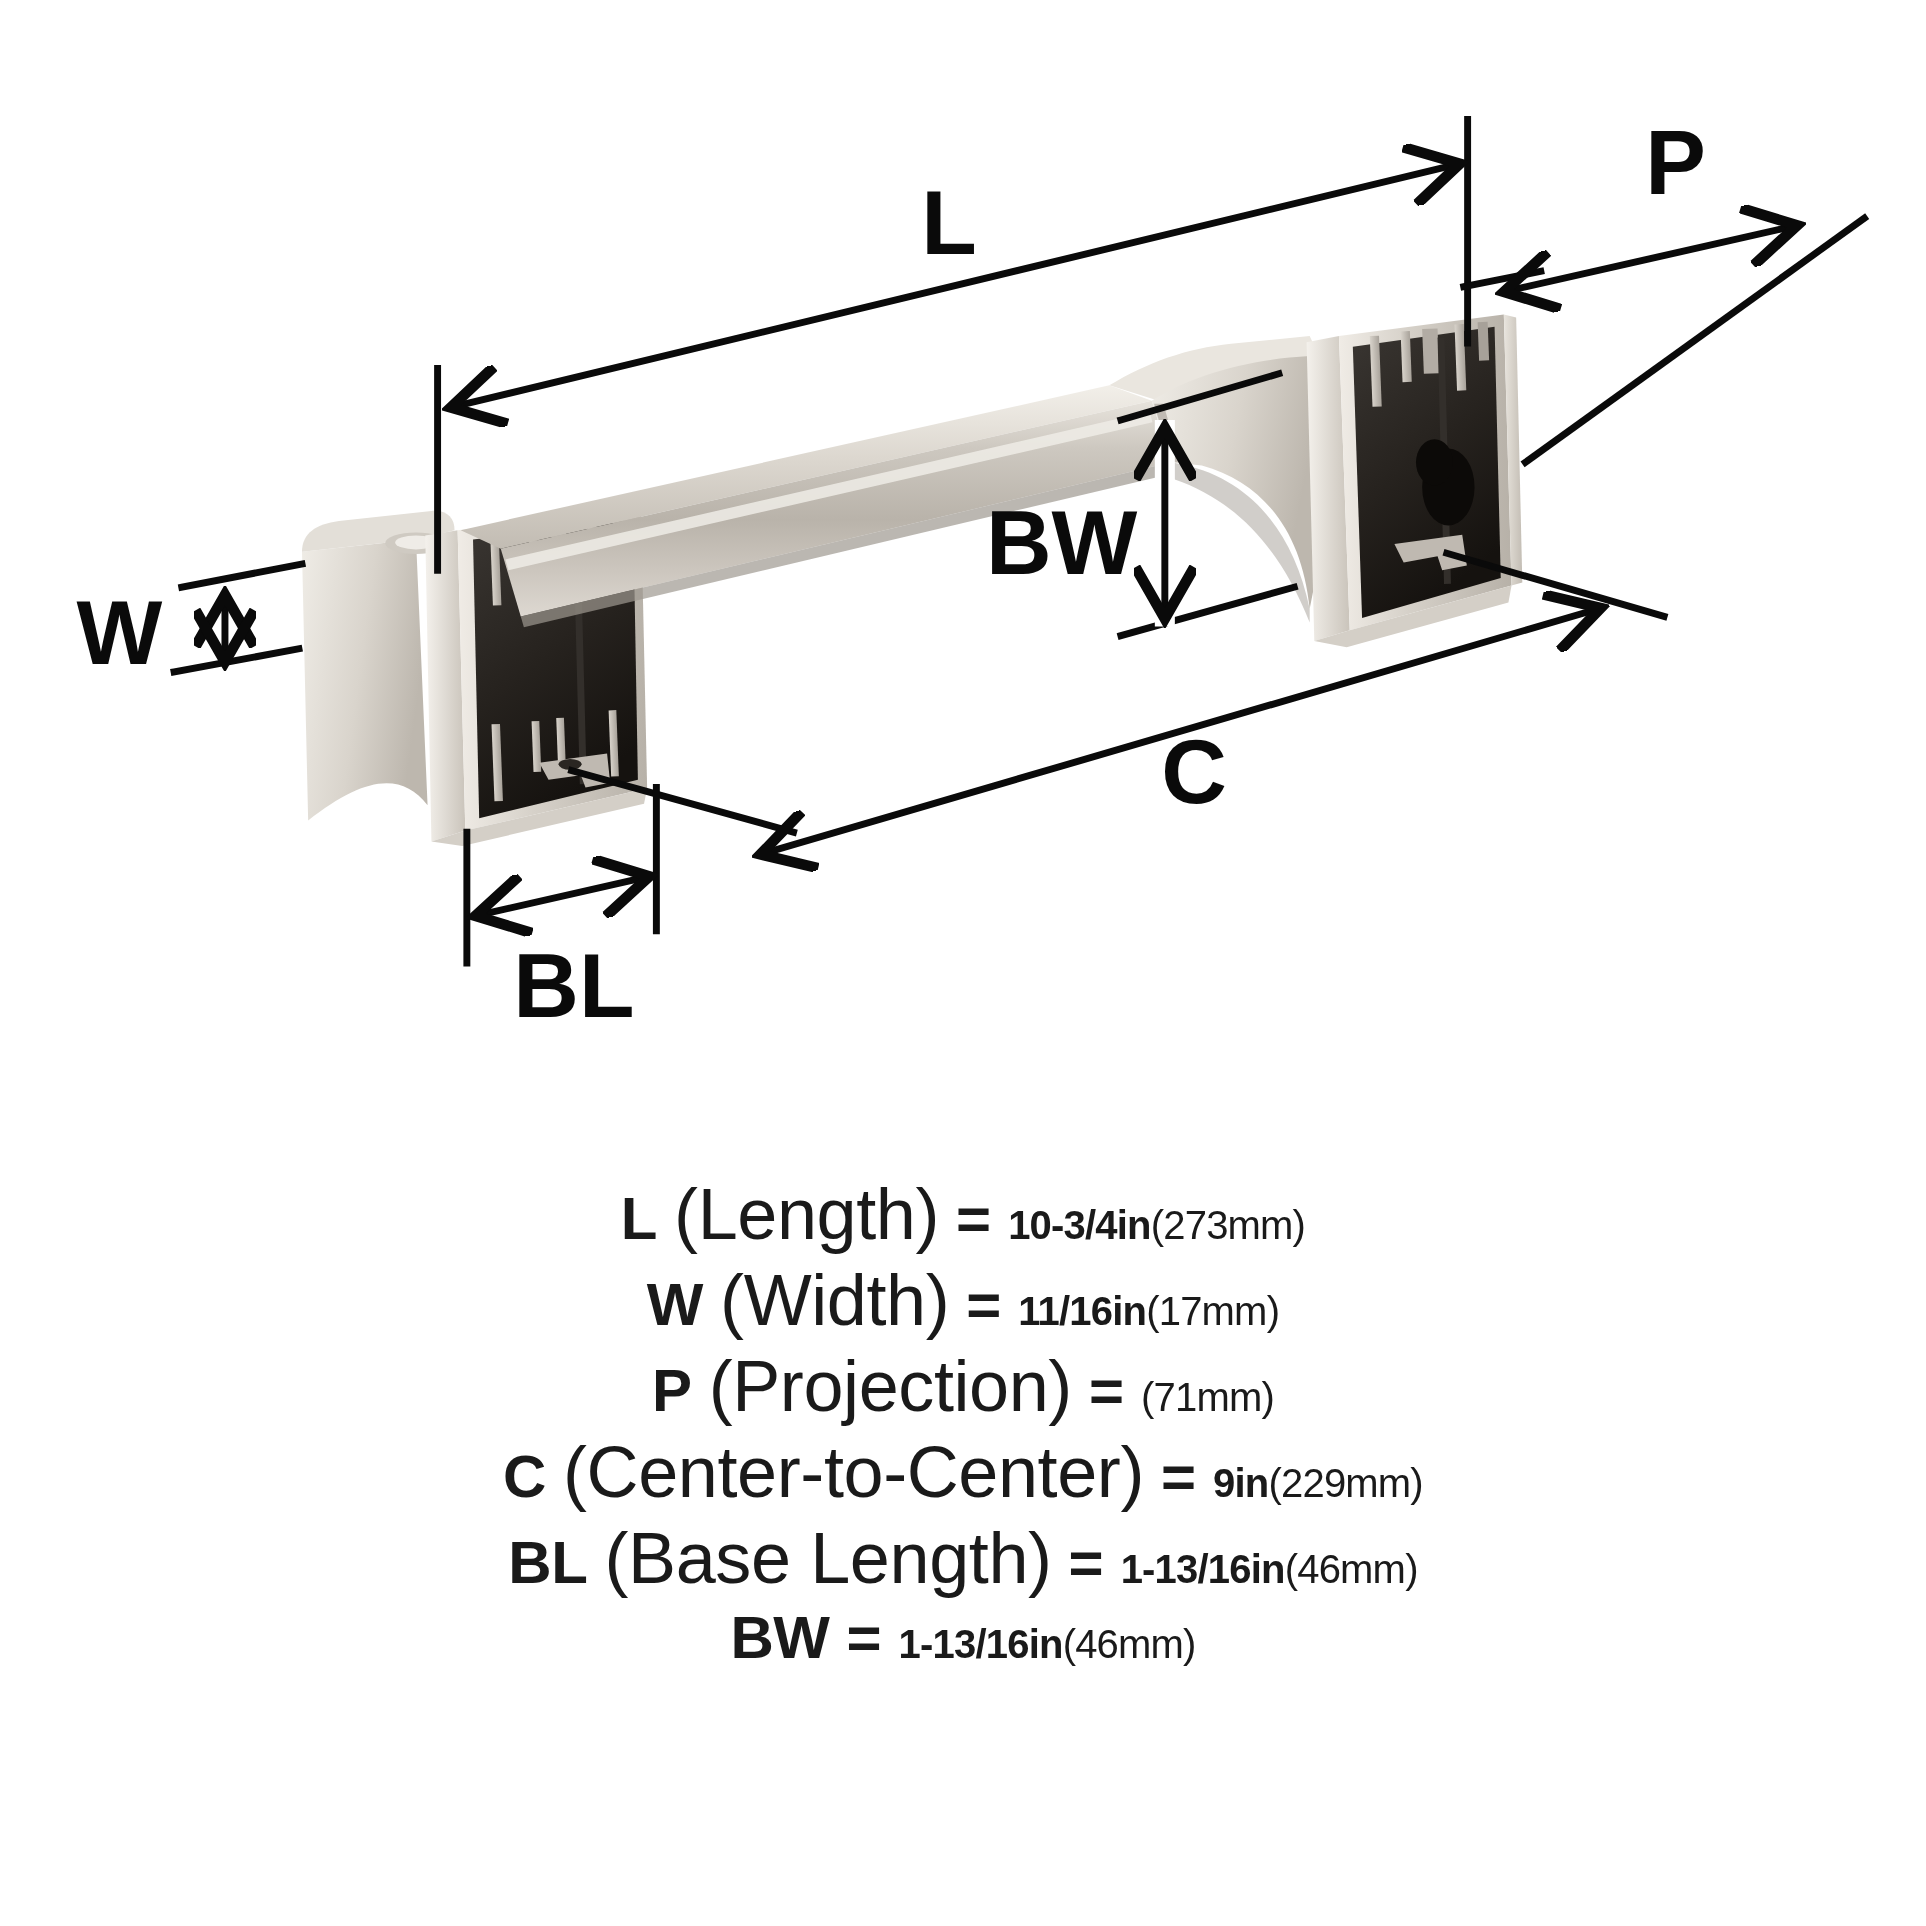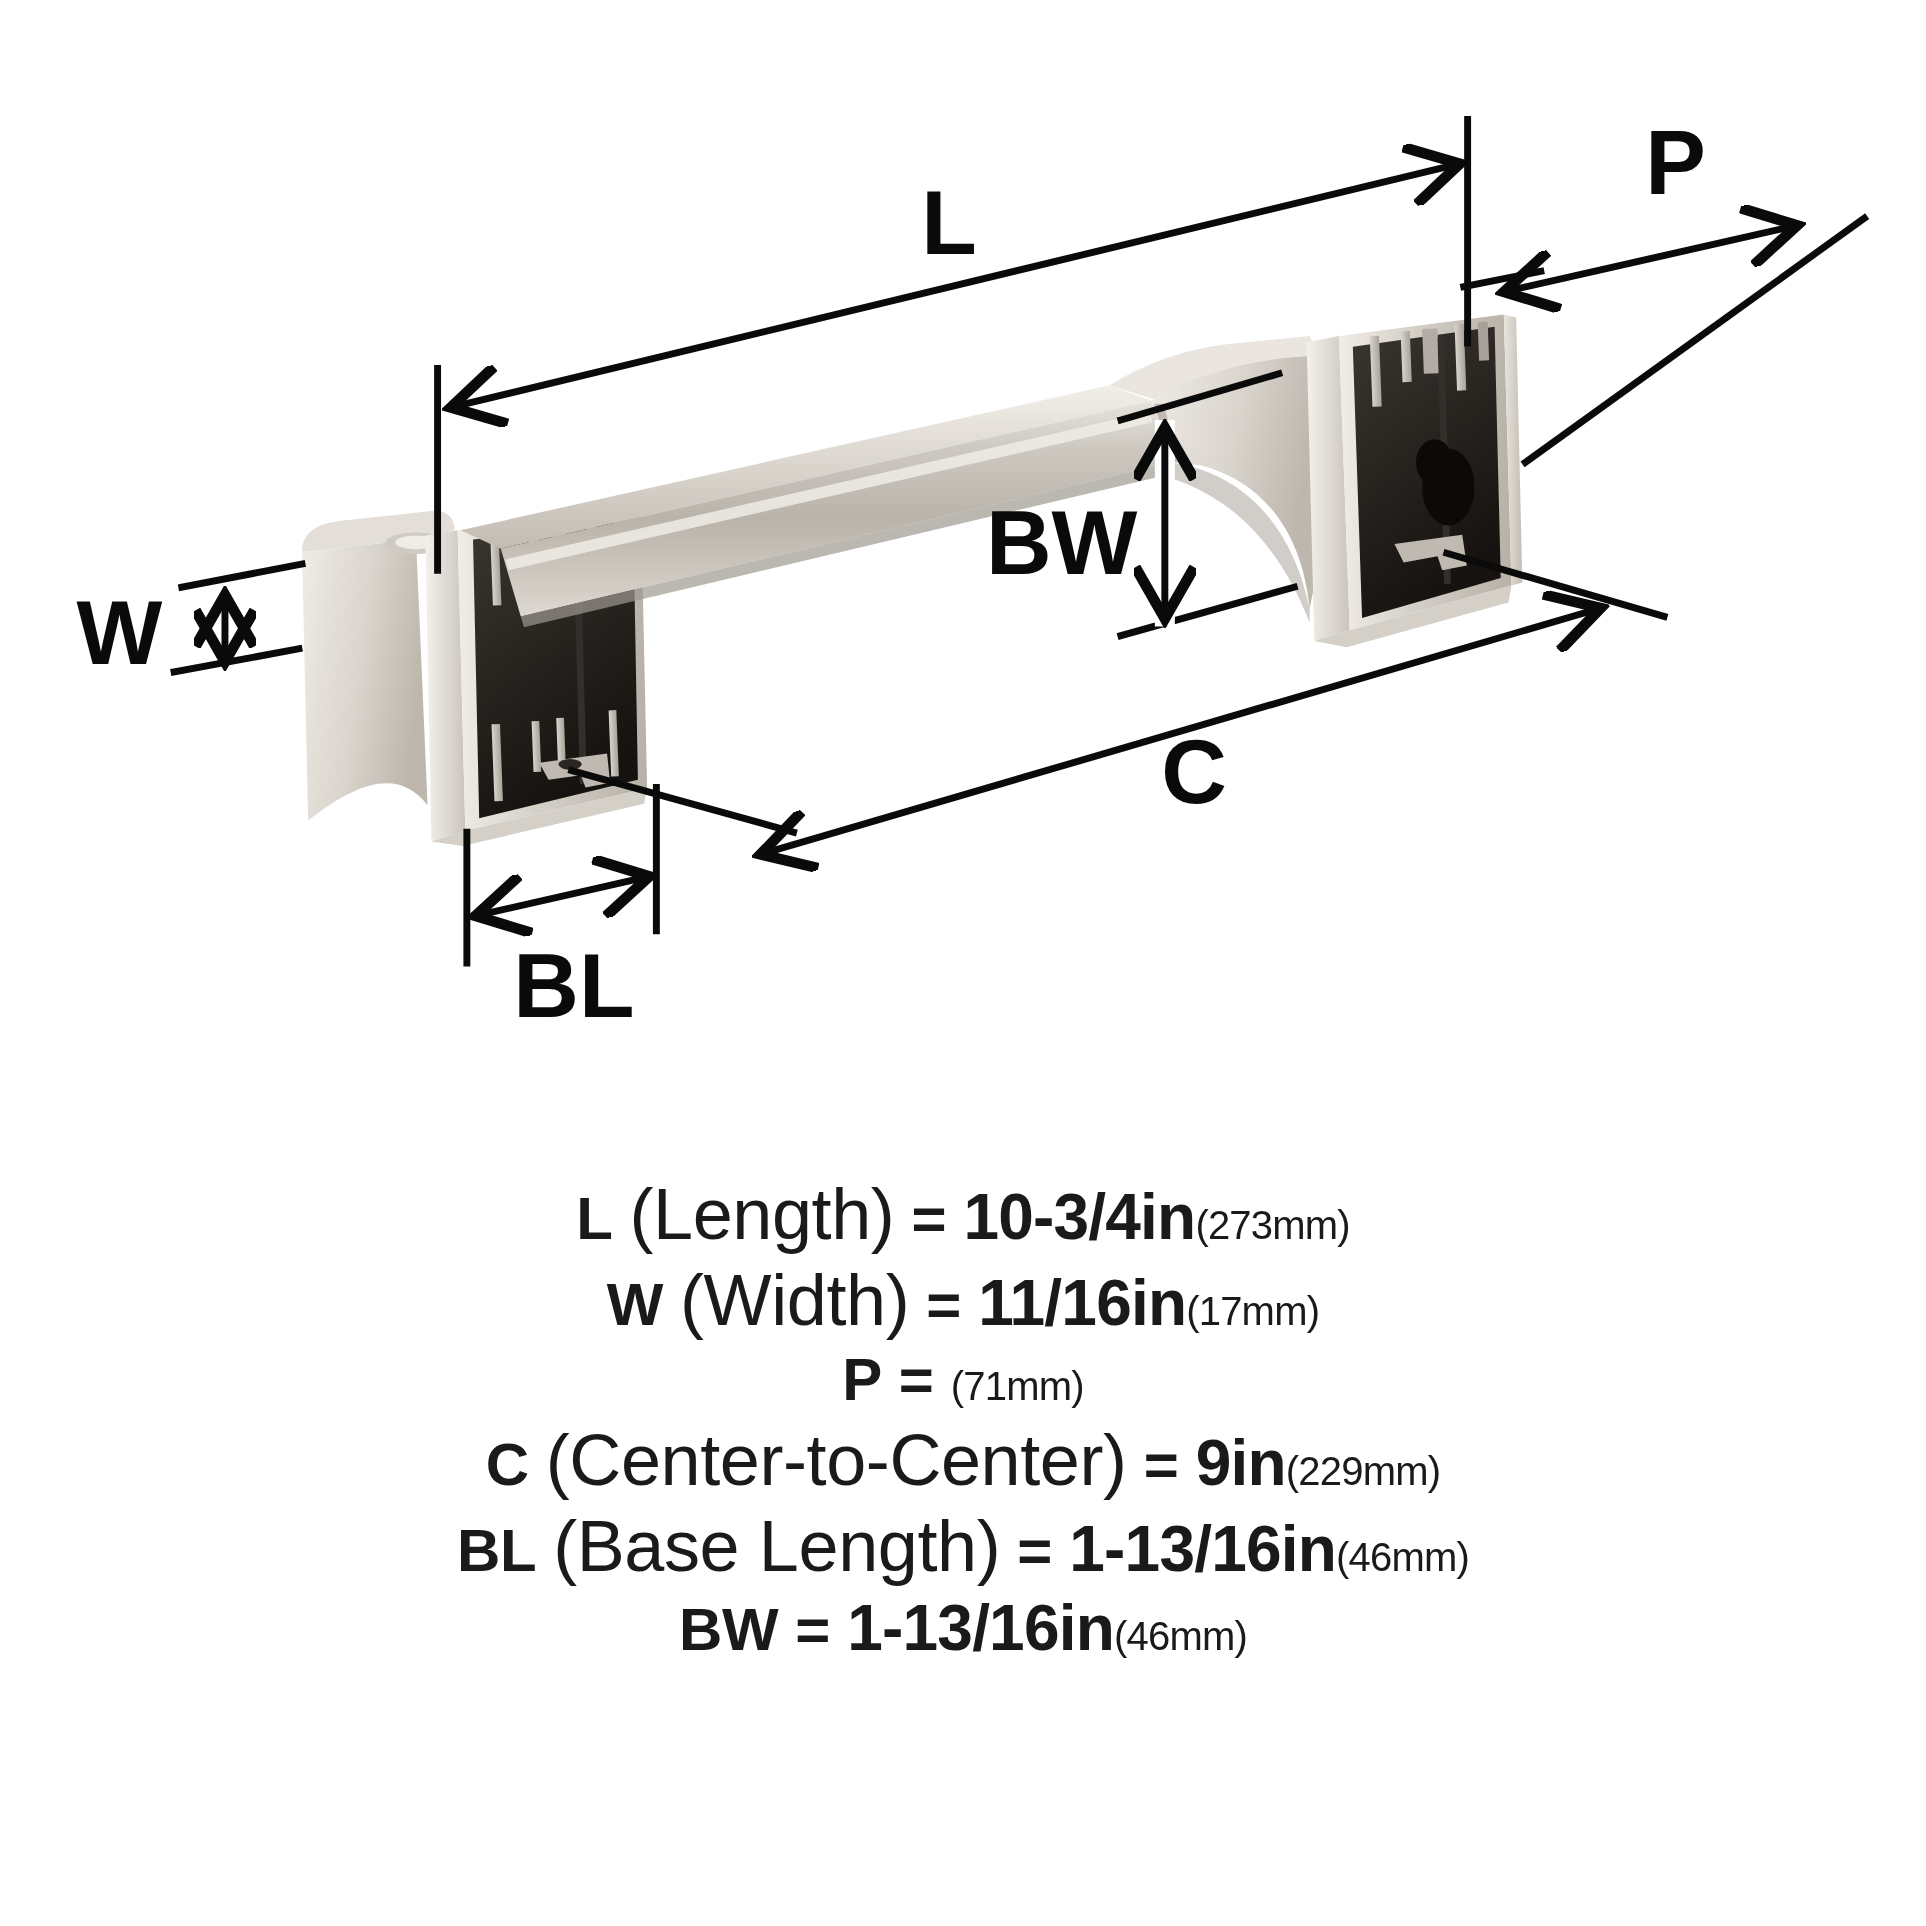--- a/index.html
+++ b/index.html
@@ -68,21 +68,21 @@
     font-weight: normal;
     margin-left: 17px;
     letter-spacing: -0.4px;
   }
   .spec-eq {
     font-size: 60px;
     font-weight: bold;
     margin: 0 17px;
   }
   .spec-imperial {
-    font-size: 64px;
+    font-size: 40px;
     font-weight: bold;
     letter-spacing: -0.8px;
   }
   .spec-metric {
     font-size: 40px;
     font-weight: normal;
     letter-spacing: -0.8px;
   }
 </style>
 </head>
@@ -334,20 +334,21 @@
     <div class="spec-row">
       <span class="spec-code">W</span>
       <span class="spec-name">(Width)</span>
       <span class="spec-eq">=</span>
       <span class="spec-imperial">11/16in</span>
       <span class="spec-metric">(17mm)</span>
     </div>
 
     <div class="spec-row">
       <span class="spec-code">P</span>
+      <span class="spec-name">(Projection)</span>
       <span class="spec-eq">=</span>
       <span class="spec-metric">(71mm)</span>
     </div>
 
     <div class="spec-row">
       <span class="spec-code">C</span>
       <span class="spec-name">(Center-to-Center)</span>
       <span class="spec-eq">=</span>
       <span class="spec-imperial">9in</span>
       <span class="spec-metric">(229mm)</span>

